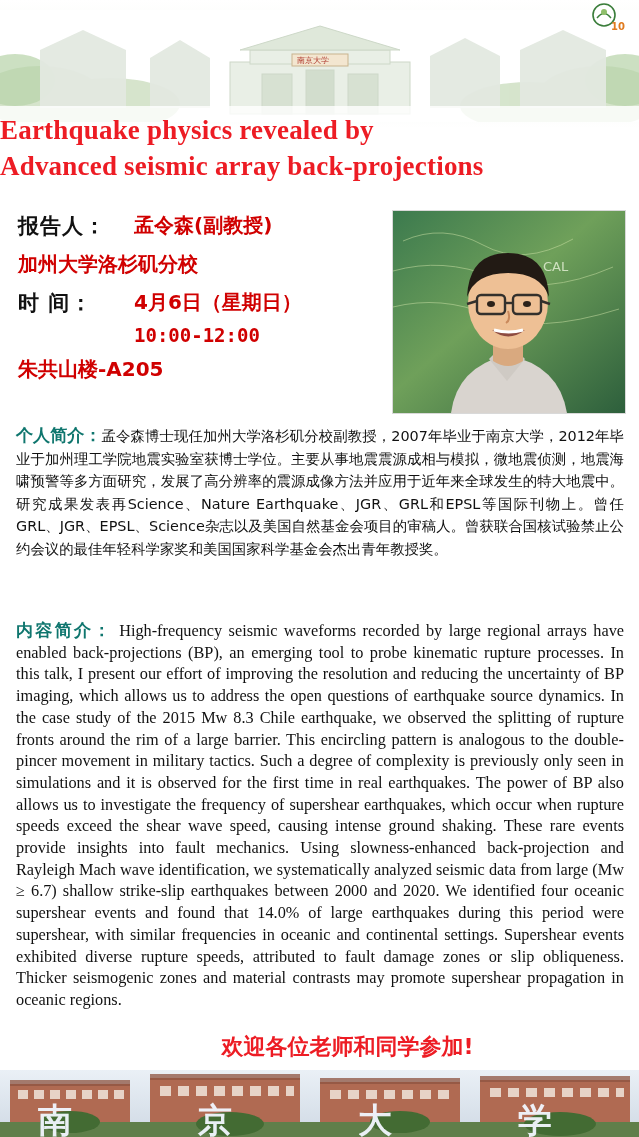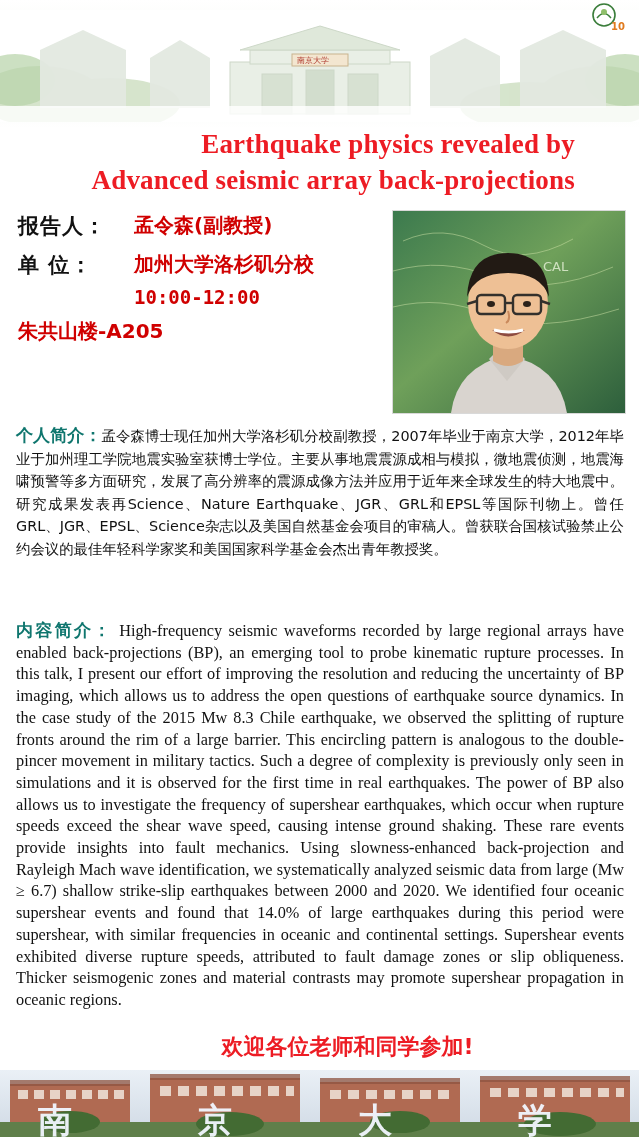--- a/index.html
+++ b/index.html
@@ -39,23 +39,23 @@
   }
   .logo-badge {
     position: absolute;
     right: 14px; top: 2px;
     width: 34px; height: 30px;
   }
 
   
   .title-block {
     position: absolute;
-    left: 0; top: 126px;
+    left: 0; top: 112px;
     width: 575px;
-    text-align: right;
+    text-align: left;
   }
   .title-line {
     color: #ed1c24;
     font-family: "Liberation Serif", serif;
     font-weight: bold;
     font-size: 27px;
     line-height: 36px;
     letter-spacing: 0.2px;
     white-space: nowrap;
   }
@@ -222,22 +222,25 @@
     <div class="title-line">Earthquake physics revealed by</div>
     <div class="title-line">Advanced seismic array back-projections</div>
   </div>
 
   <div class="info-block">
     <div class="info-row">
       <div class="info-label">报告人：</div>
       <div class="info-value">孟令森(副教授)</div>
     </div>
     <div class="info-row">
-      <div class="info-label">单  位：</div>
       <div class="info-value">加州大学洛杉矶分校</div>
+    </div>
+    <div class="info-row">
+      <div class="info-label">时  间：</div>
+      <div class="info-value">4月6日（星期日）</div>
     </div>
     <div class="info-sub">10:00-12:00</div>
     <div class="info-row">
       <div class="info-value">朱共山楼-A205</div>
     </div>
   </div>
 
   <div class="portrait">
     <svg viewBox="0 0 232 202" width="232" height="202" xmlns="http://www.w3.org/2000/svg">
       <defs>

